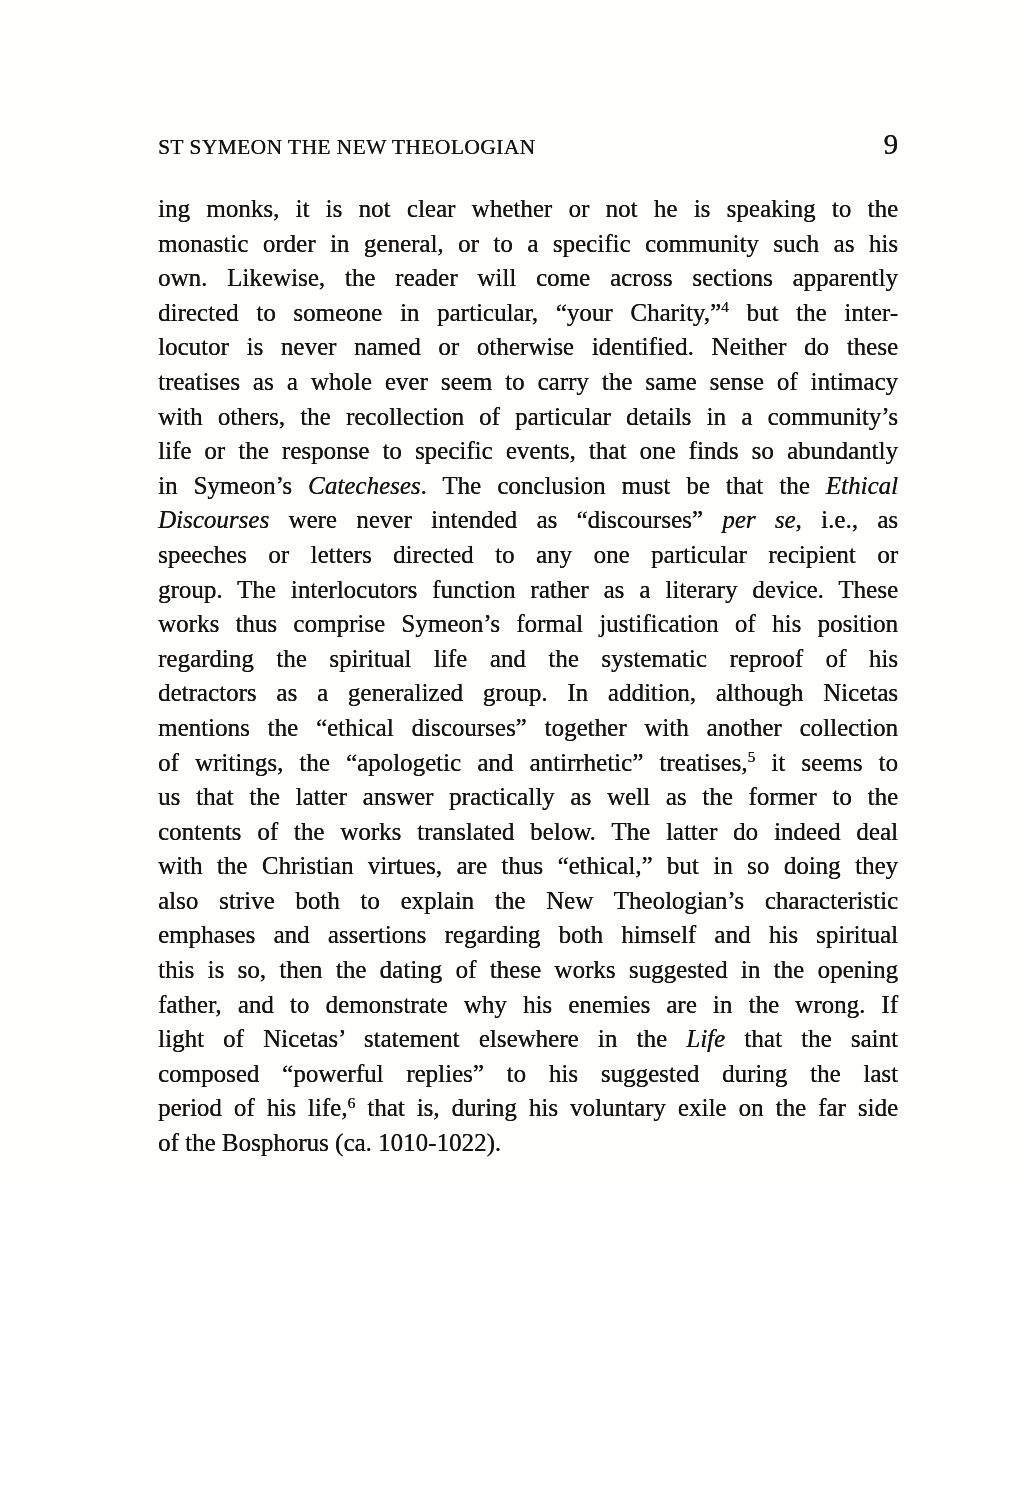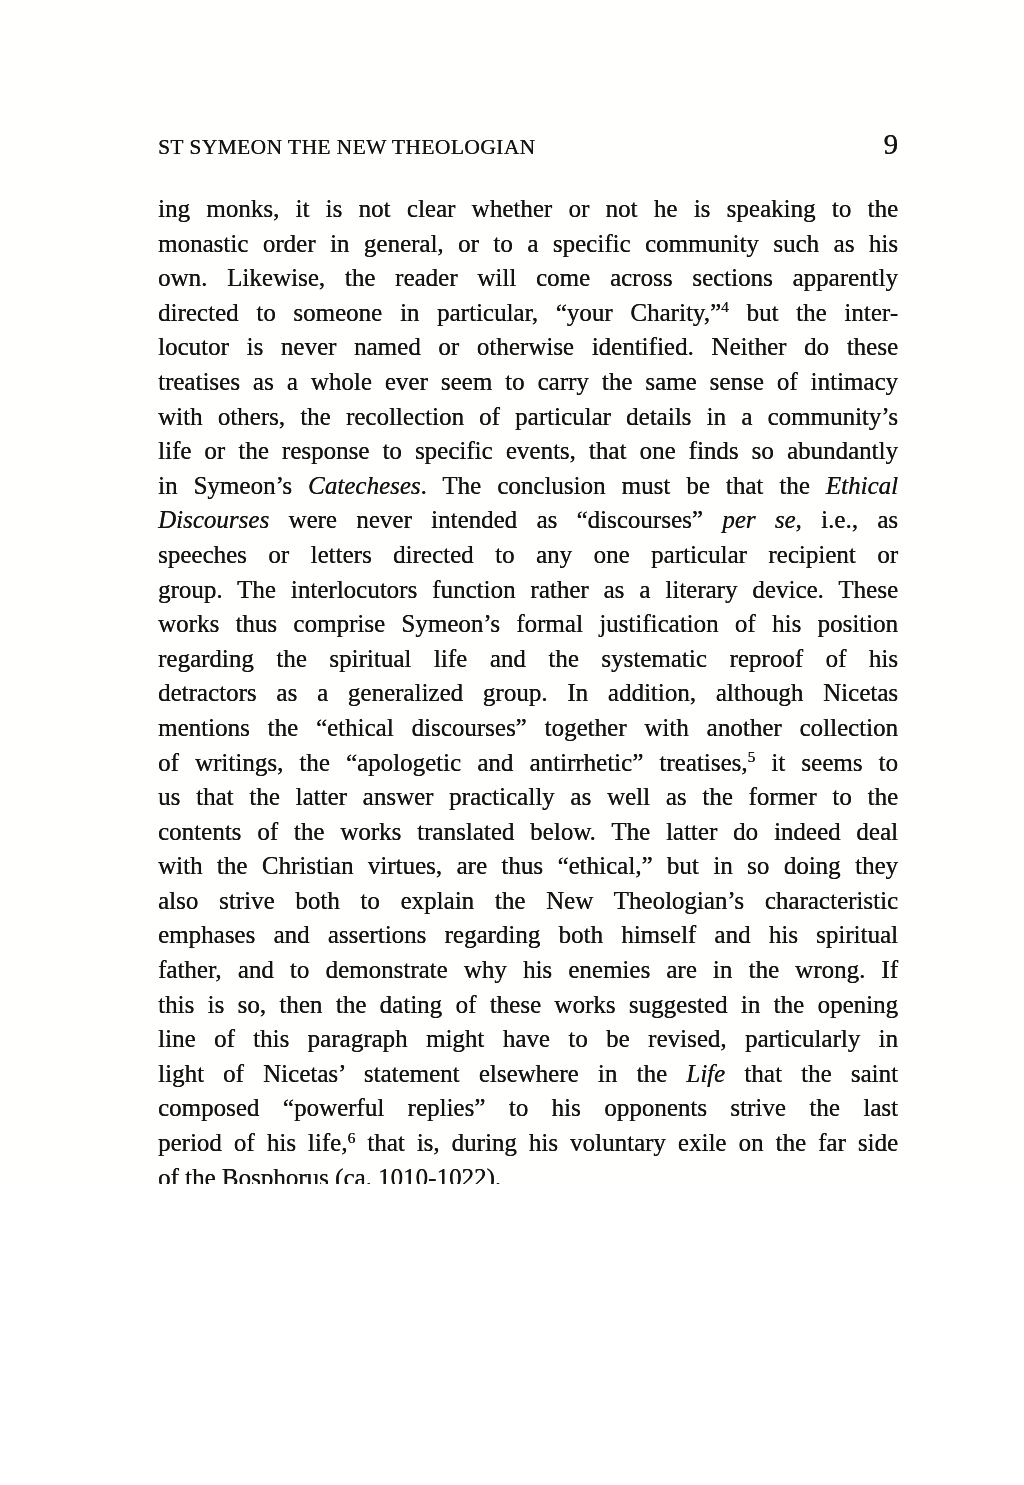--- a/index.html
+++ b/index.html
@@ -113,25 +113,24 @@
       <div class="line"><span>works thus comprise Symeon’s formal justification of his position</span></div>
       <div class="line"><span>regarding the spiritual life and the systematic reproof of his</span></div>
       <div class="line"><span>detractors as a generalized group. In addition, although Nicetas</span></div>
       <div class="line"><span>mentions the “ethical discourses” together with another collection</span></div>
       <div class="line"><span>of writings, the “apologetic and antirrhetic” treatises,</span><sup>5</sup><span> it seems to</span></div>
       <div class="line"><span>us that the latter answer practically as well as the former to the</span></div>
       <div class="line"><span>contents of the works translated below. The latter do indeed deal</span></div>
       <div class="line"><span>with the Christian virtues, are thus “ethical,” but in so doing they</span></div>
       <div class="line"><span>also strive both to explain the New Theologian’s characteristic</span></div>
       <div class="line"><span>emphases and assertions regarding both himself and his spiritual</span></div>
+      <div class="line"><span>this is so, then the dating of these works suggested in the opening</span></div>
       <div class="line"><span>father, and to demonstrate why his enemies are in the wrong. If</span></div>
-      <div class="line"><span>this is so, then the dating of these works suggested in the opening</span></div>
-      <div class="line"><span>line of this paragraph might have to be revised, particularly in</span></div>
       <div class="line"><span>light of Nicetas’ statement elsewhere in the </span><span class="it">Life</span><span> that the saint</span></div>
-      <div class="line"><span>composed “powerful replies” to his opponents strive the last</span></div>
+      <div class="line"><span>composed “powerful replies” to his suggested during the last</span></div>
       <div class="line"><span>period of his life,</span><sup>6</sup><span> that is, during his voluntary exile on the far side</span></div>
       <div class="line no-just"><span>of the Bosphorus (ca. 1010-1022).</span></div>
     </div>
 
   <div class="footnote-rule"></div>
 
   <div class="footnotes">
       <div class="footnote">
         <span class="fn-marker">4</span>
         <span class="fn-text"><span>Eg., </span><span class="it">ED</span><span> IV, 241-2.</span></span>

